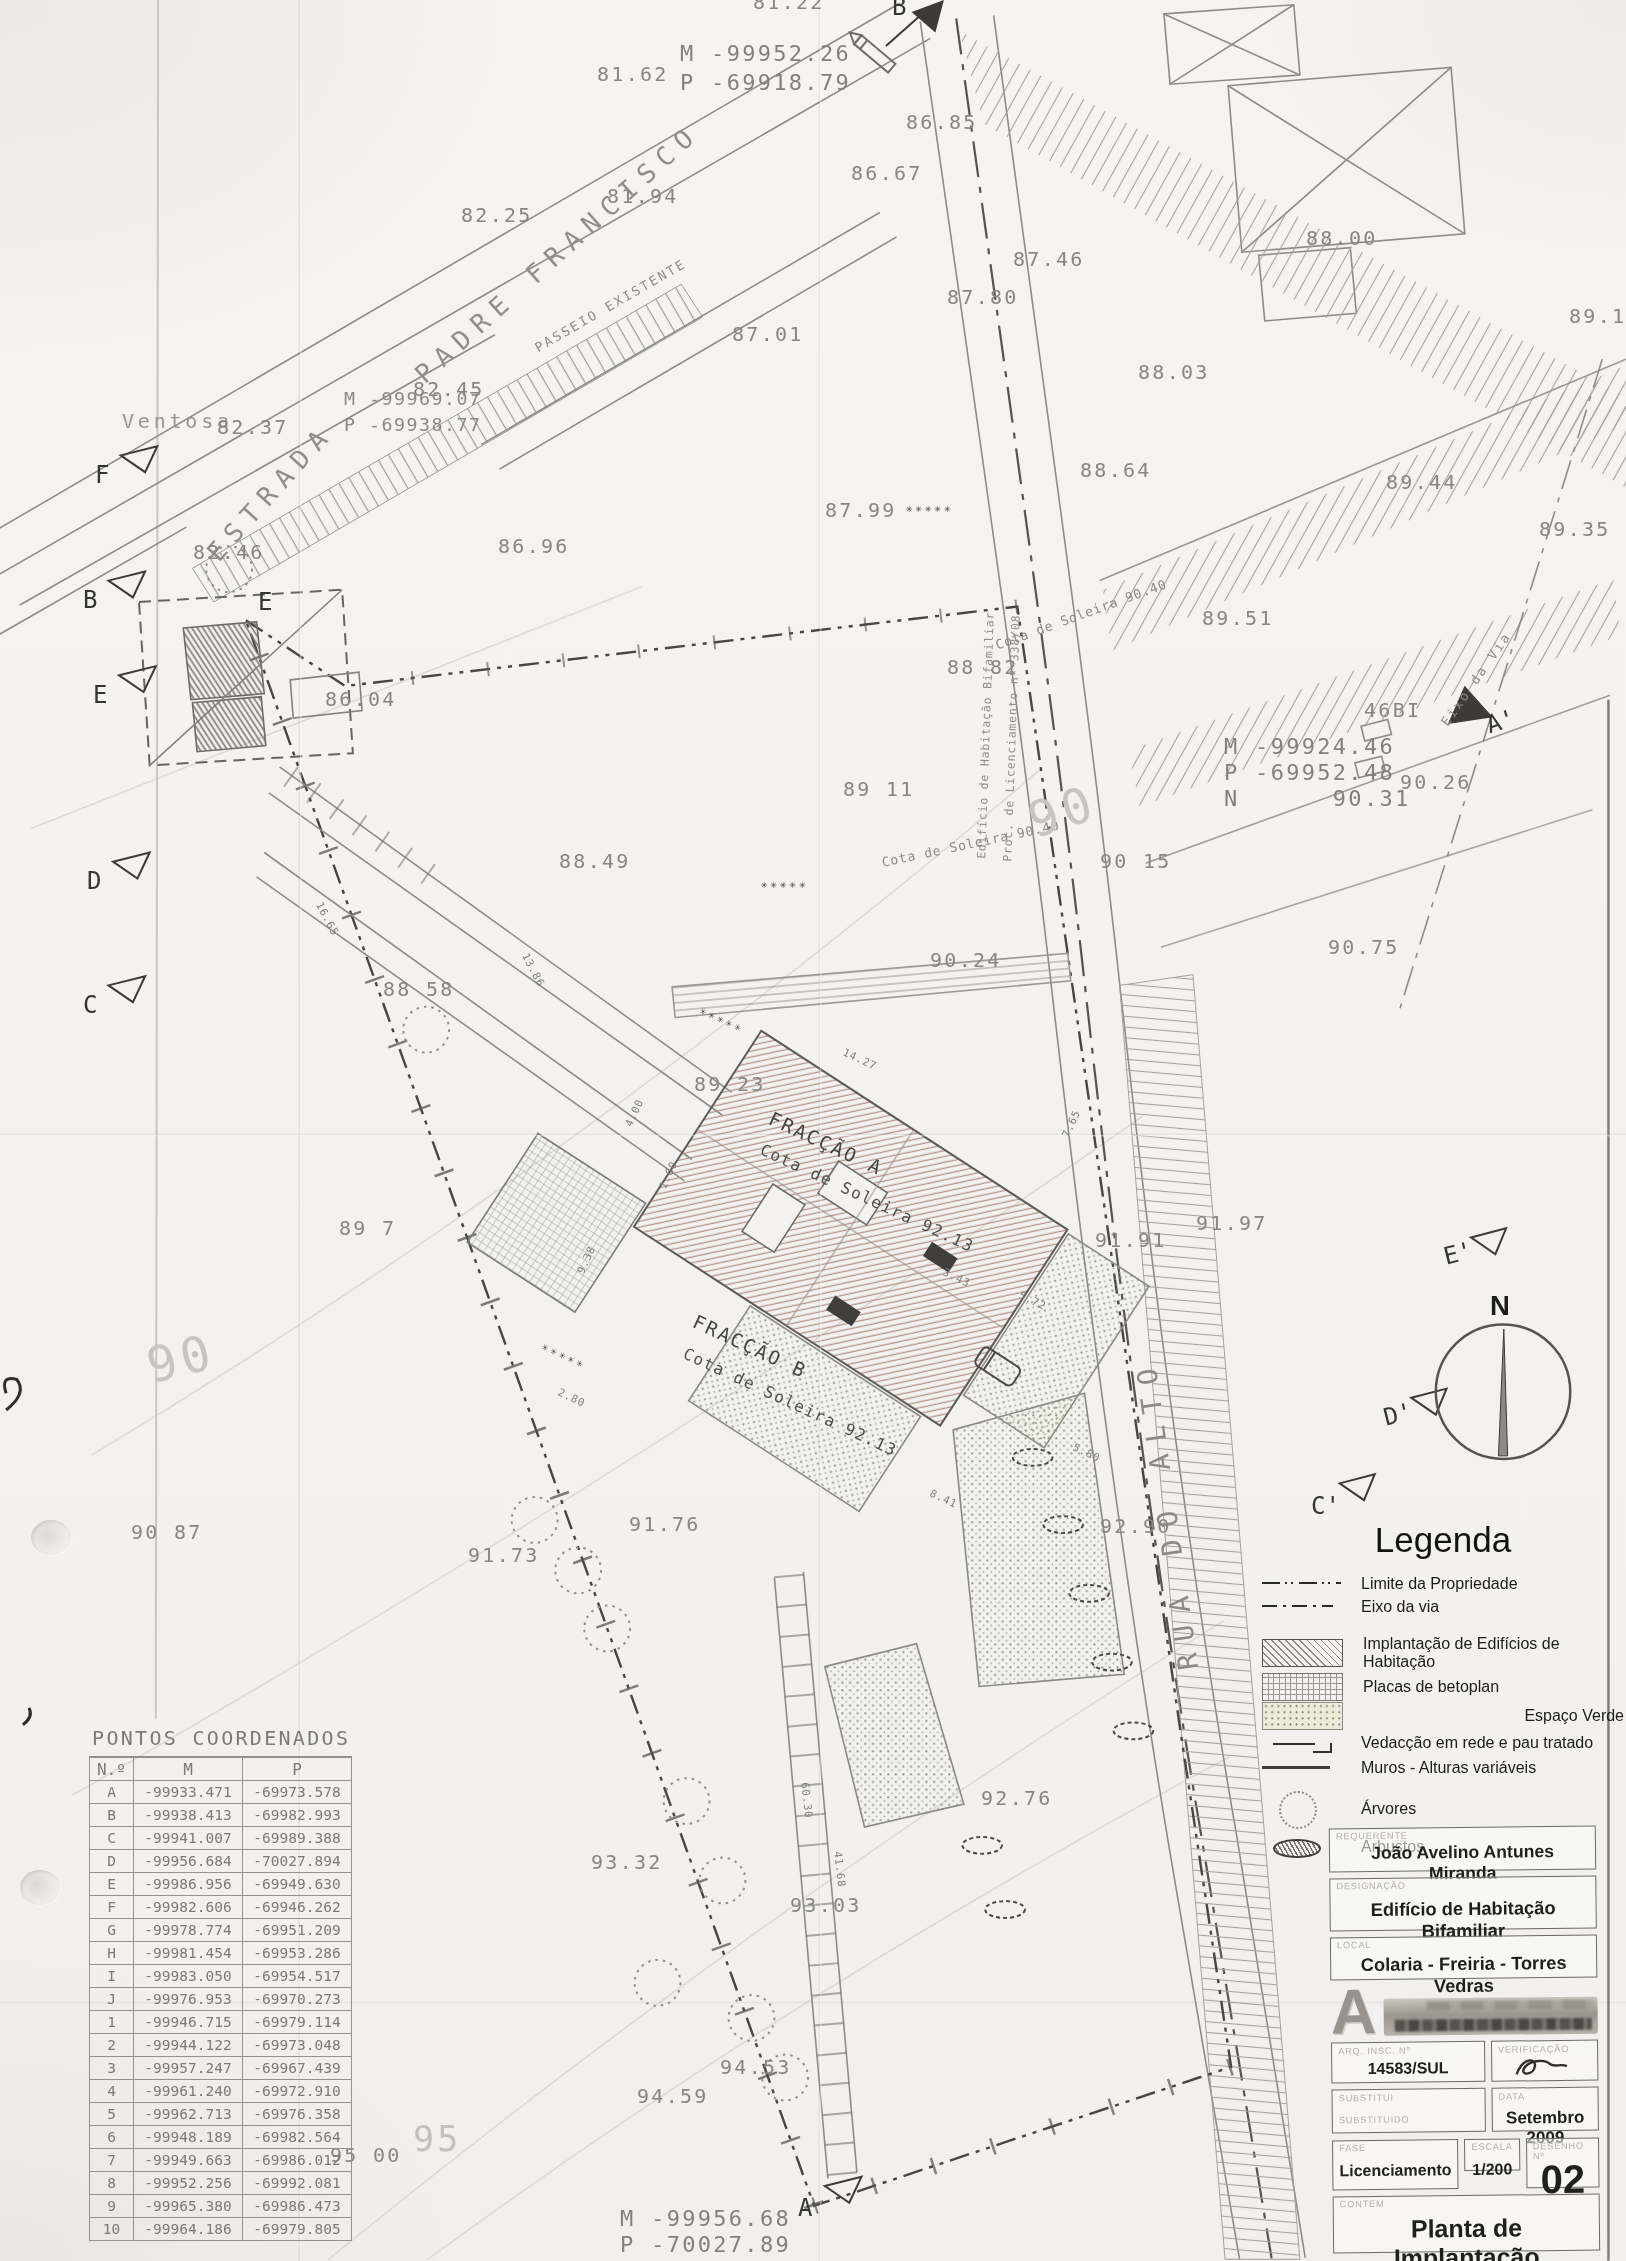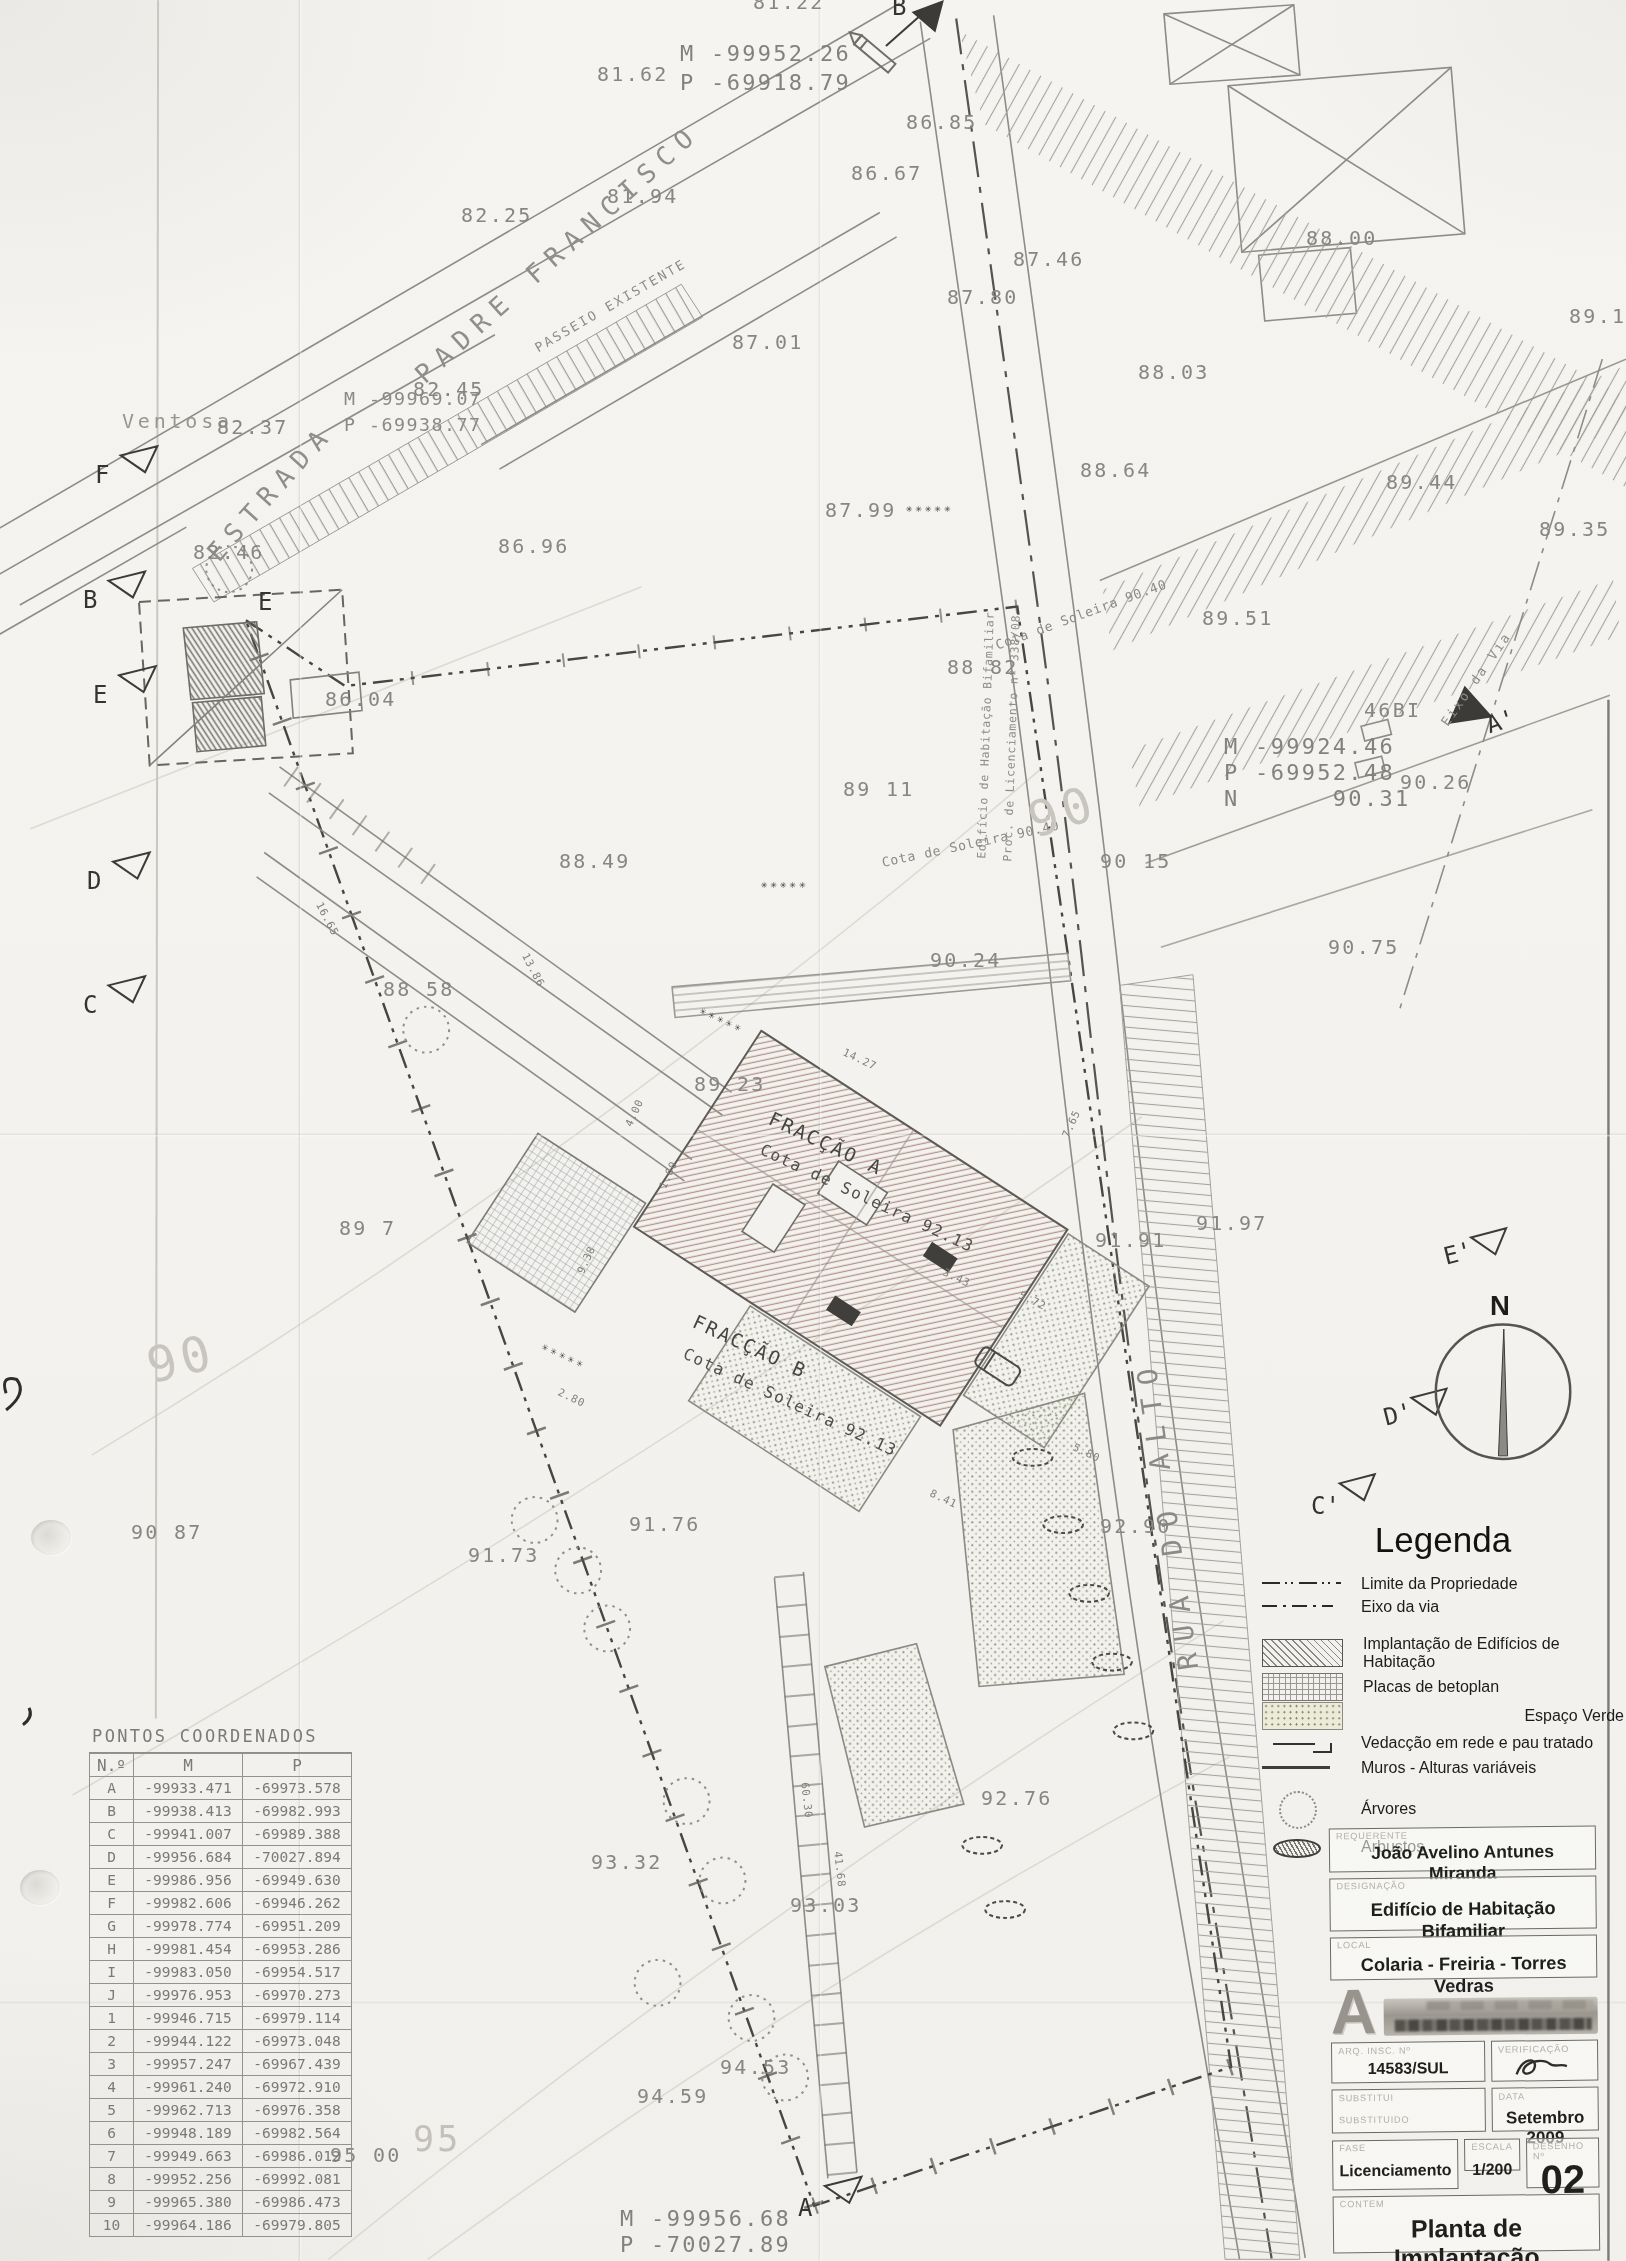--- a/index.html
+++ b/index.html
@@ -36,21 +36,21 @@
   .ml-frac2{font-size:16px;color:#4e4e4a;letter-spacing:1.5px;}
   .ml-marker{font-size:24px;color:#343432;}
   .ml-big{font-size:49px;color:#c8c5be;letter-spacing:4.6px;}
   .ml-big2{font-size:35px;color:#c4c1ba;letter-spacing:3.1px;}
   .ml-stars{font-size:10.7px;color:#3a3a38;letter-spacing:3.1px;}
   .ml-dim{font-size:10.7px;color:#80807c;letter-spacing:0.8px;}
   .compass-n{position:absolute;left:1490px;top:1290px;font-family:"Liberation Sans",sans-serif;
     font-weight:bold;font-size:27.5px;color:#1d1d1b;}
   
   .points{position:absolute;left:89px;top:1723px;width:263px;color:#7b7a76;}
-  .pc-title{font-size:17px;letter-spacing:2.3px;border-bottom:1.5px solid #8f8e8a;padding:3.1px 0 6.1px 3.1px;}
+  .pc-title{font-size:20px;letter-spacing:2.3px;border-bottom:1.5px solid #8f8e8a;padding:3.1px 0 6.1px 3.1px;}
   .points table{border-collapse:collapse;width:100%;table-layout:fixed;}
   .points th,.points td{border:1.5px solid #93928d;height:22px;text-align:center;
     font-size:14.5px;font-weight:normal;font-family:"DejaVu Sans Mono",monospace;padding:0;}
   .points th{font-size:16px;}
   .points th:first-child,.points td:first-child{width:43px;}
   
   .legend{position:absolute;left:1262px;top:1520px;width:362px;font-family:"Liberation Sans",sans-serif;}
   .lg-title{font-size:35px;color:#121210;text-align:center;margin-bottom:12.2px;}
   .lg-row{display:flex;align-items:center;}
   .lg-label{font-size:16px;color:#1c1c1a;}
@@ -307,21 +307,21 @@
       <span class="ml ml-elev" style="left: 597px; top: 64px;">81.62</span>
       <span class="ml ml-coord" style="left: 680px; top: 43px;">M -99952.26</span>
       <span class="ml ml-coord" style="left: 680px; top: 72px;">P -69918.79</span>
       <span class="ml ml-elev" style="left: 906px; top: 112px;">86.85</span>
       <span class="ml ml-elev" style="left: 851px; top: 163px;">86.67</span>
       <span class="ml ml-elev" style="left: 607px; top: 186px;">81.94</span>
       <span class="ml ml-elev" style="left: 461px; top: 205px;">82.25</span>
       <span class="ml ml-elev" style="left: 1013px; top: 249px;">87.46</span>
       <span class="ml ml-elev" style="left: 947px; top: 287px;">87.80</span>
       <span class="ml ml-elev" style="left: 1306px; top: 228px;">88.00</span>
-      <span class="ml ml-elev" style="left: 732px; top: 324px; margin-top: 8px;">87.01</span>
+      <span class="ml ml-elev" style="left: 732px; top: 324px;">87.01</span>
       <span class="ml ml-elev" style="left: 1569px; top: 306px;">89.15</span>
       <span class="ml ml-street" style="left: 419px; top: 365px; transform: rotate(-42deg);">PADRE FRANCISCO</span>
       <span class="ml ml-path" style="left: 536px; top: 342px; transform: rotate(-30deg);">PASSEIO EXISTENTE</span>
       <span class="ml ml-elev" style="left: 413px; top: 379px;">82.45</span>
       <span class="ml ml-elev" style="left: 1138px; top: 362px;">88.03</span>
       <span class="ml ml-coord2" style="left: 344px; top: 390px;">M -99969.07</span>
       <span class="ml ml-coord2" style="left: 344px; top: 416px;">P -69938.77</span>
       <span class="ml ml-street2" style="left: 122px; top: 411px;">Ventosa</span>
       <span class="ml ml-elev" style="left: 217px; top: 417px;">82.37</span>
       <span class="ml ml-street" style="left: 212px; top: 544px; transform: rotate(-48deg);">ESTRADA</span>

